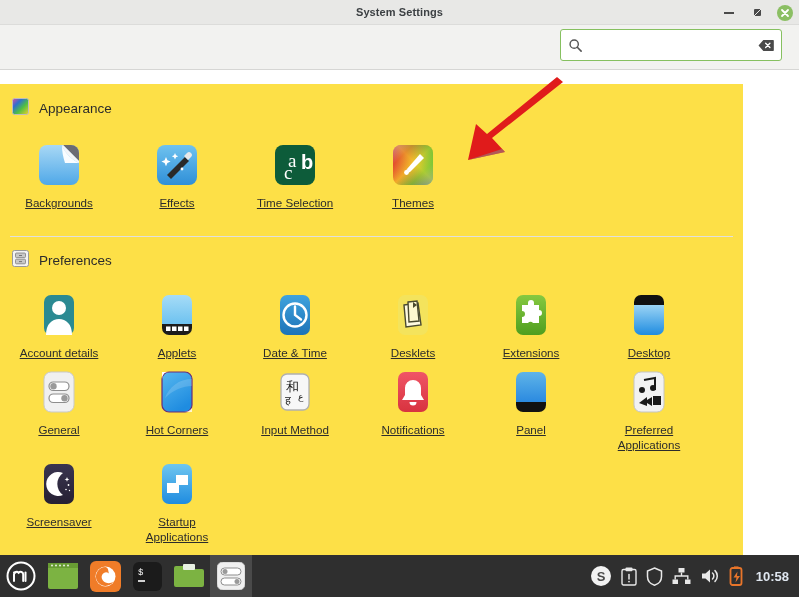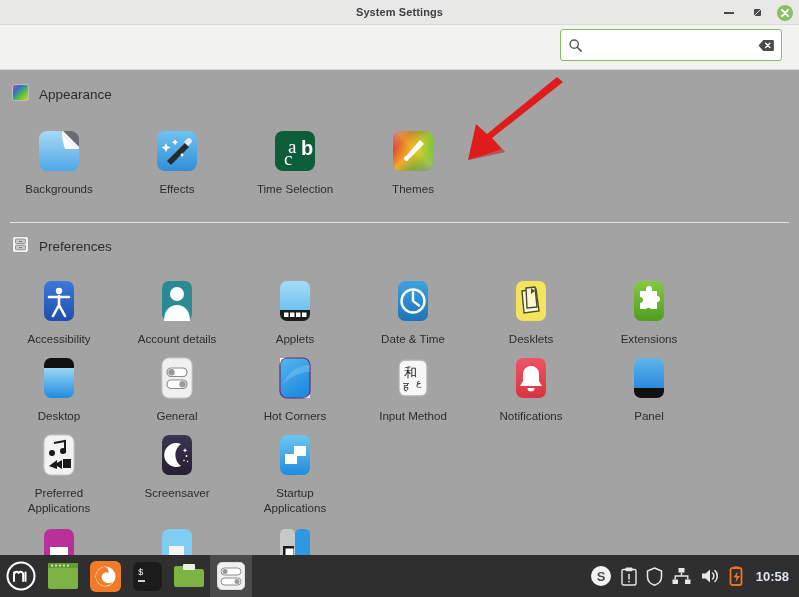--- a/index.html
+++ b/index.html
@@ -68,23 +68,23 @@
   .search-input {
     flex: 1 1 auto; border: none; outline: none;
     font-family: "Liberation Sans", sans-serif;
     font-size: 12px; color: #333; background: transparent;
     padding: 0 6px; height: 100%;
   }
   .clear-icon { flex: 0 0 auto; cursor: pointer; }
 
   
   .content {
-    position: absolute; top: 70px; left: 0;
-    width: 799px; height: 485px;
-    background: #a3a3a3;
+    position: absolute; top: 84px; left: 0;
+    width: 743px; height: 485px;
+    background: #fde047;
     overflow: hidden;
   }
   .section-header {
     display: flex; align-items: center; gap: 10px;
     padding-left: 12px;
   }
   .section-title {
     font-size: 13.5px; color: #2c2c2c;
   }
   .divider {
@@ -100,20 +100,21 @@
     cursor: pointer;
     padding-top: 8px;
   }
   .grid-cell .tile { width: 48px; height: 48px; position: relative; }
   .cell-label {
     margin-top: 6px;
     font-size: 11.6px; color: #2c2c2c;
     text-align: center; line-height: 15px;
     width: 112px;
     white-space: pre-line;
+    text-decoration: underline;
   }
 
   
   .arrow-overlay {
     position: absolute; left: 0; top: 0;
     width: 799px; height: 597px;
     pointer-events: none;
   }
 
   
@@ -284,37 +285,20 @@
           <rect x="3.5" y="9.2" width="10" height="4.6" rx="1" fill="#c8c8c8" stroke="#7e7e7e" stroke-width="0.8"></rect>
           <rect x="7" y="5" width="3" height="0.9" fill="#6a6a6a"></rect>
           <rect x="7" y="11.2" width="3" height="0.9" fill="#6a6a6a"></rect>
         </svg>
       </span>
       <span class="section-title">Preferences</span>
     </div>
 
     <div class="icon-grid" style="margin-top:12px">
 
-      <div class="grid-cell">
-        <div class="tile">
-          <svg width="48" height="48" viewBox="0 0 48 48">
-            <defs>
-                <linearGradient id="acG" x1="0" y1="0" x2="0" y2="1">
-              <stop offset="0%" stop-color="#3c78d8"></stop>
-                  <stop offset="100%" stop-color="#1f4fb0"></stop>
-                </linearGradient>
-              </defs>
-            <rect x="9" y="4" width="30" height="40" rx="7" fill="url(#acG)"></rect>
-            <circle cx="24" cy="14" r="3.2" fill="#ffffff"></circle>
-            <path d="M14 20 L34 20" stroke="#ffffff" stroke-width="2.6" stroke-linecap="round"></path>
-            <path d="M24 19 L24 28 L18 39 M24 28 L30 39" stroke="#ffffff" stroke-width="2.6" stroke-linecap="round" fill="none"></path>
-          </svg>
-        </div>
-        <div class="cell-label">Accessibility</div>
-      </div>
 
       <div class="grid-cell">
         <div class="tile">
           <svg width="48" height="48" viewBox="0 0 48 48">
             <rect x="9" y="4" width="30" height="40" rx="7" fill="#2b8a92"></rect>
             <circle cx="24" cy="17" r="7" fill="#ffffff"></circle>
             <path d="M11 44 C11 33 17 28 24 28 C31 28 37 33 37 44 Z" fill="#ffffff"></path>
           </svg>
         </div>
         <div class="cell-label">Account details</div>

